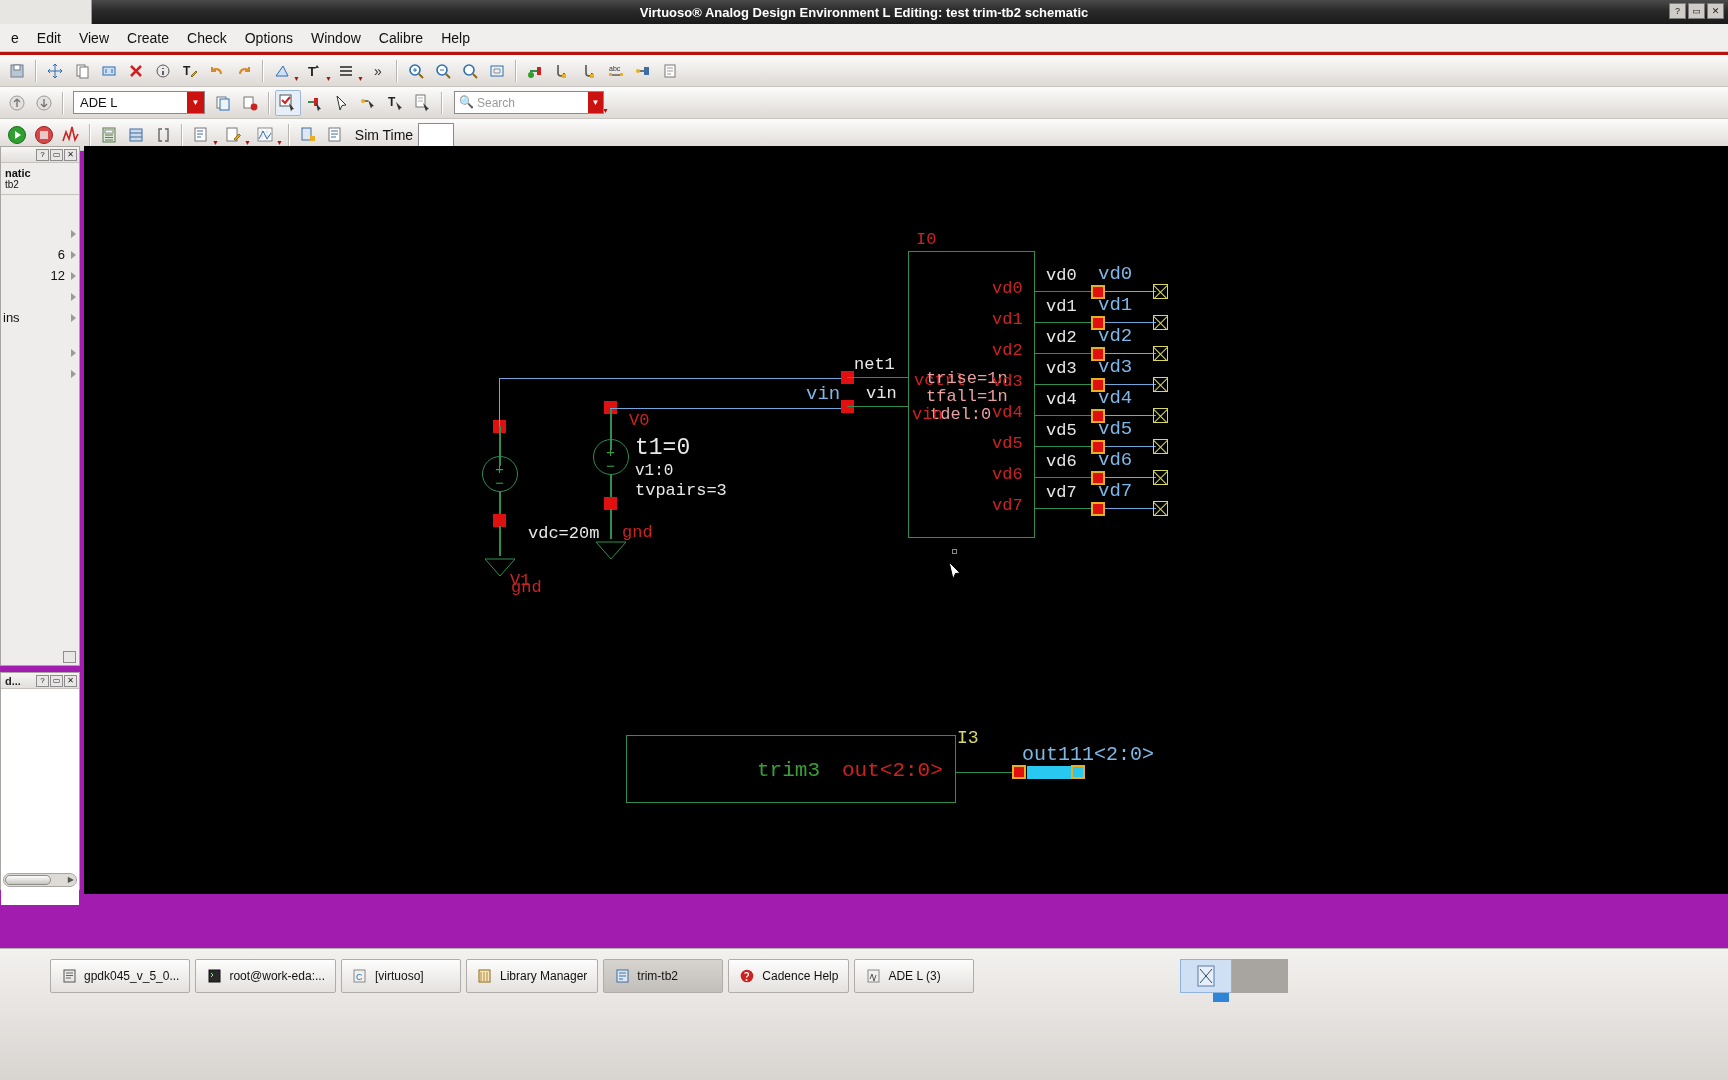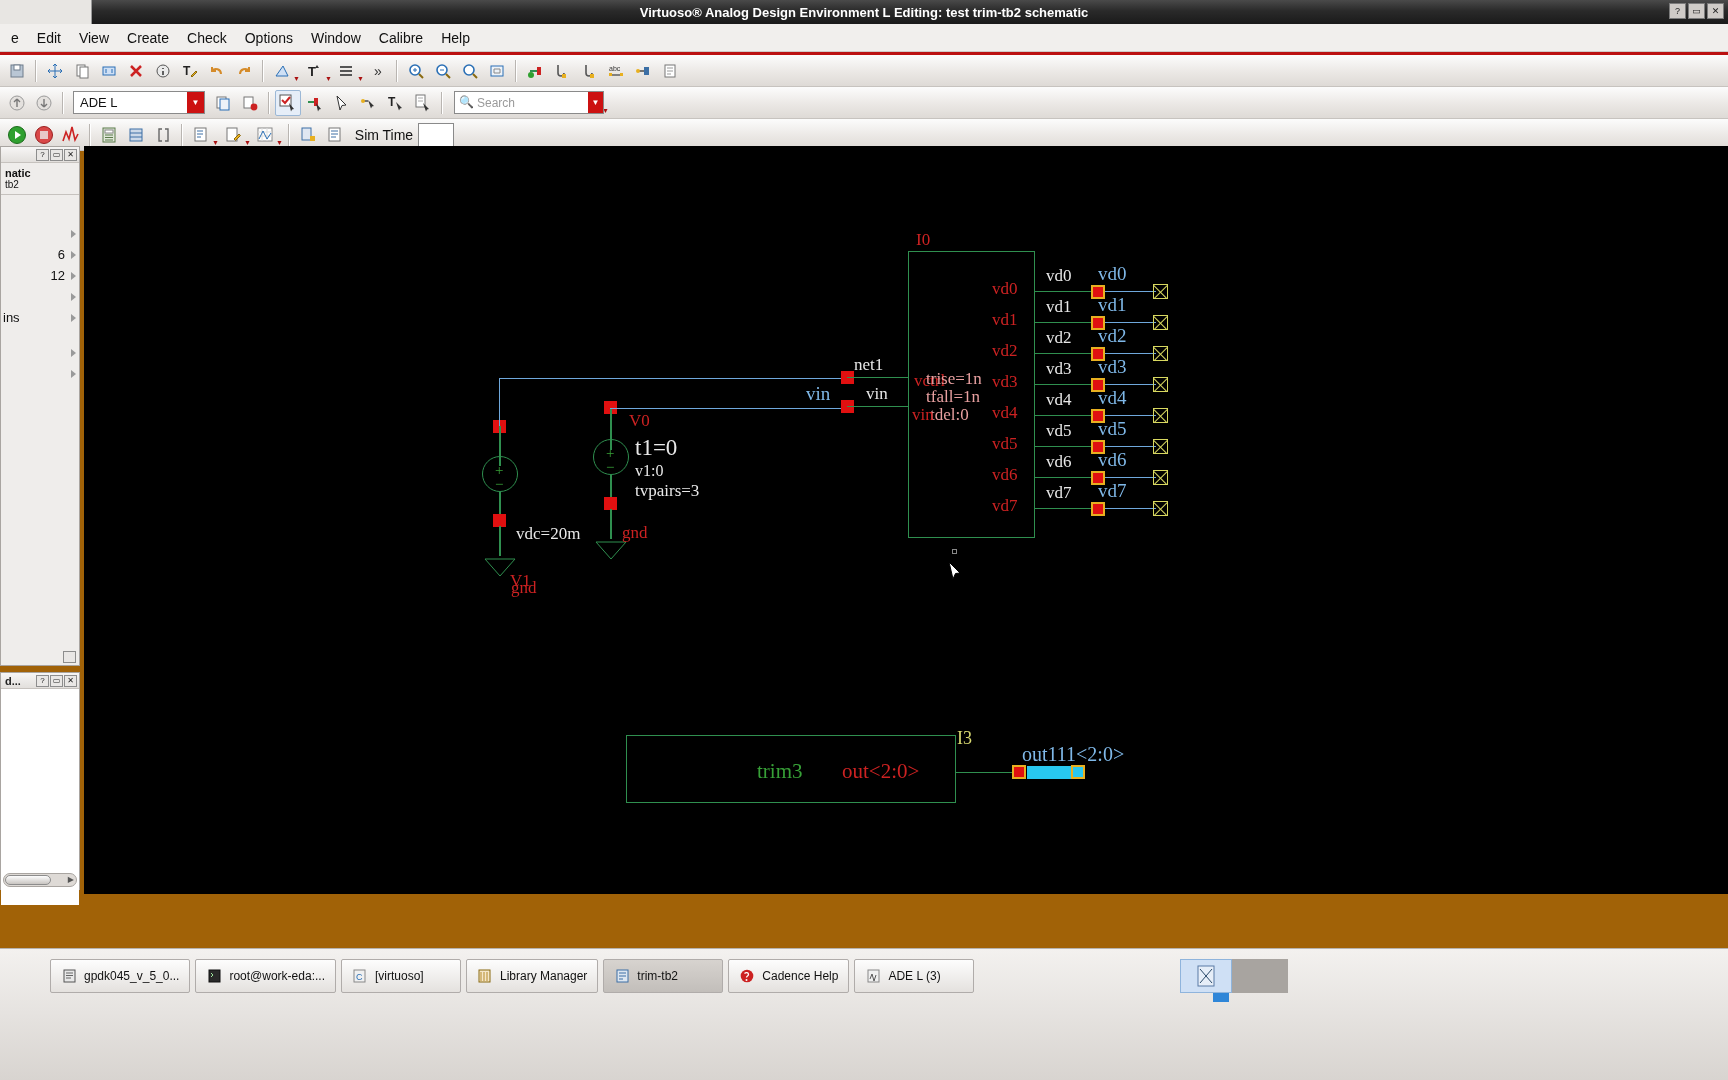--- a/index.html
+++ b/index.html
@@ -3,21 +3,21 @@
 <meta charset="utf-8">
 <style>
   * { box-sizing: border-box; }
   html, body {
     margin: 0; padding: 0;
     width: 1728px; height: 1080px;
     overflow: hidden;
     font-family: "Liberation Sans", sans-serif;
     background: #000;
   }
-  #app { position: relative; width: 1728px; height: 1080px; background: #a16207; }
+  #app { position: relative; width: 1728px; height: 1080px; background: #a21caf; }
 
   
   .titlebar {
     position: absolute; left: 0; top: 0; width: 1728px; height: 24px;
     background: linear-gradient(to bottom, #4a4a4a 0%, #2a2a2a 45%, #1a1a1a 100%);
     color: #ffffff; font-size: 13px; font-weight: bold;
     display: flex; align-items: center; justify-content: center;
   }
   .titlebar .tb-left {
     position: absolute; left: 0; top: 0; height: 24px; width: 92px;
@@ -112,21 +112,21 @@
   .hscroll .thumb { position: absolute; left: 1px; top: 1px; width: 46px; height: 10px;
     background: linear-gradient(to bottom,#fdfdfd,#c9c5c1); border: 1px solid #8d8d8d; border-radius: 5px; }
   .hscroll .rt { position:absolute; right:2px; top:1px; font-size:8px; color:#555; }
 
   
   .canvas {
     position: absolute; left: 84px; top: 146px; width: 1644px; height: 748px;
     background: #000000; overflow: hidden;
   }
   .sch { position: absolute; left: 0; top: 0; width: 1644px; height: 748px; }
-  .lbl { position: absolute; font-family: Liberation Serif, serif; white-space: nowrap; }
+  .lbl { position: absolute; font-family: Liberation Mono, monospace; white-space: nowrap; }
   .lbl-w { color: #e8e8e8; }
   .lbl-r { color: #cc2222; }
   .lbl-b { color: #7fb8e8; }
   .lbl-g { color: #37a037; }
   .lbl-y { color: #d8d870; }
   .lbl-pk { color: #e8a0a0; }
   .wire  { position: absolute; background: #2f8f4f; }
   .wireb { position: absolute; background: #6fa8dc; }
   .pinsq { position: absolute; width: 13px; height: 13px; background: #e01010; }
   .pinsq-b { position: absolute; width: 14px; height: 14px; background: #e01010; border: 2px solid #e8b020; }
@@ -567,21 +567,21 @@
       <div class="vsrc" style="left:398px; top:310px;"></div>
       <div class="lbl lbl-g" style="left:411px; top:316px; font-size:15px;">+</div>
       <div class="lbl lbl-g" style="left:411px; top:330px; font-size:15px;">−</div>
       <div class="wire" style="left:415px; top:346px; width:2px; height:28px;"></div>
       <div class="pinsq" style="left:409px; top:368px;"></div>
       <div class="wire" style="left:415px; top:380px; width:2px; height:30px;"></div>
       <svg style="position:absolute;left:400px;top:412px" width="32" height="20">
         <path d="M1 1h30L16 18z" fill="none" stroke="#2f8f4f"></path>
       </svg>
       <div class="lbl lbl-r" style="left:426px; top:425px; font-size:17px;">V1</div>
-      <div class="lbl lbl-w" style="left:432px; top:378px; font-size:17px;">vdc=20m</div>
+      <div class="lbl lbl-w" style="left:444px; top:378px; font-size:17px;">vdc=20m</div>
 
       <div class="lbl lbl-r" style="left:427px; top:432px; font-size:17px;">gnd</div>
 
       <div class="pinsq" style="left:520px; top:255px;"></div>
       <div class="wire" style="left:526px; top:262px; width:2px; height:42px;"></div>
       <div class="vsrc" style="left:509px; top:293px;"></div>
       <div class="lbl lbl-g" style="left:522px; top:299px; font-size:15px;">+</div>
       <div class="lbl lbl-g" style="left:522px; top:313px; font-size:15px;">−</div>
       <div class="wire" style="left:526px; top:329px; width:2px; height:28px;"></div>
       <div class="pinsq" style="left:520px; top:351px;"></div>

